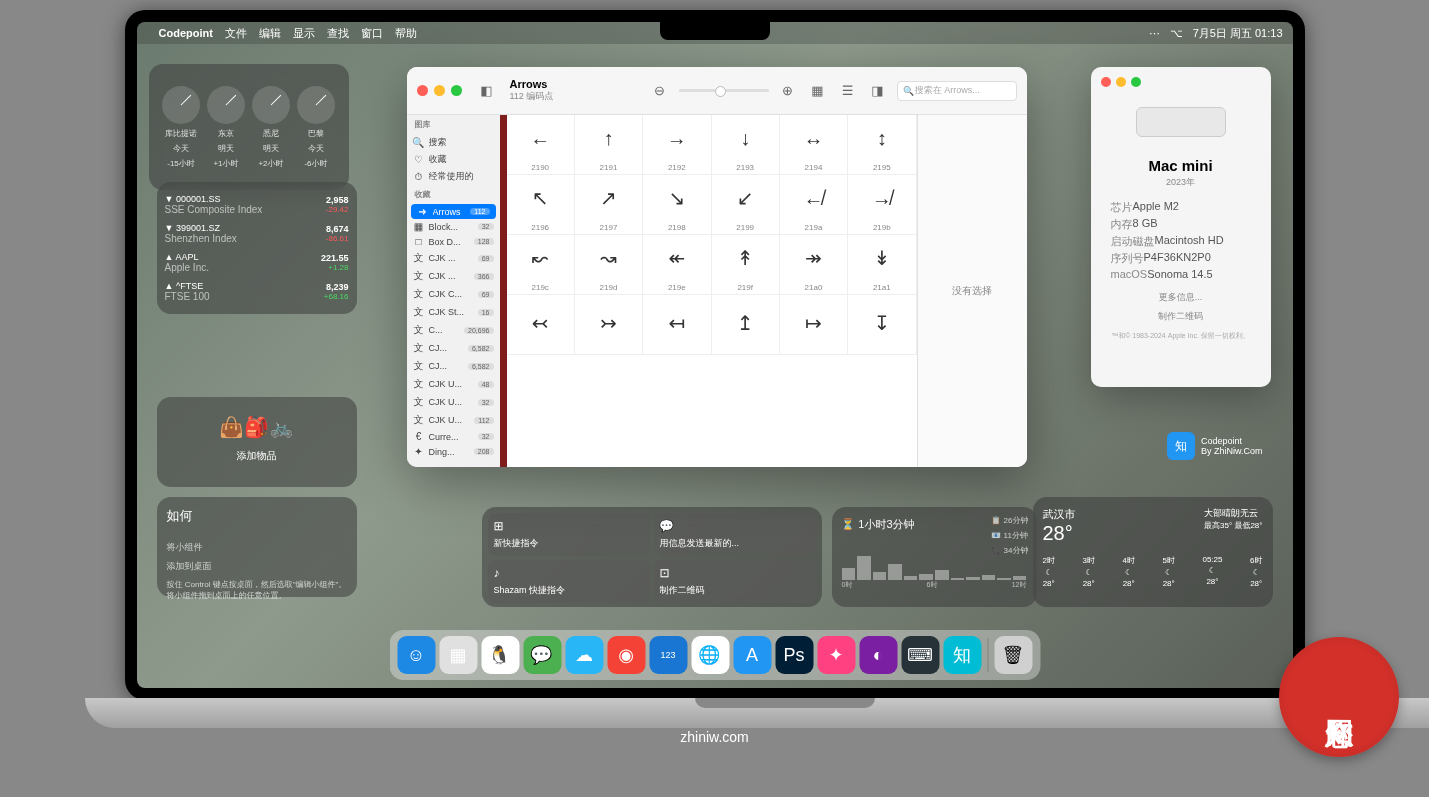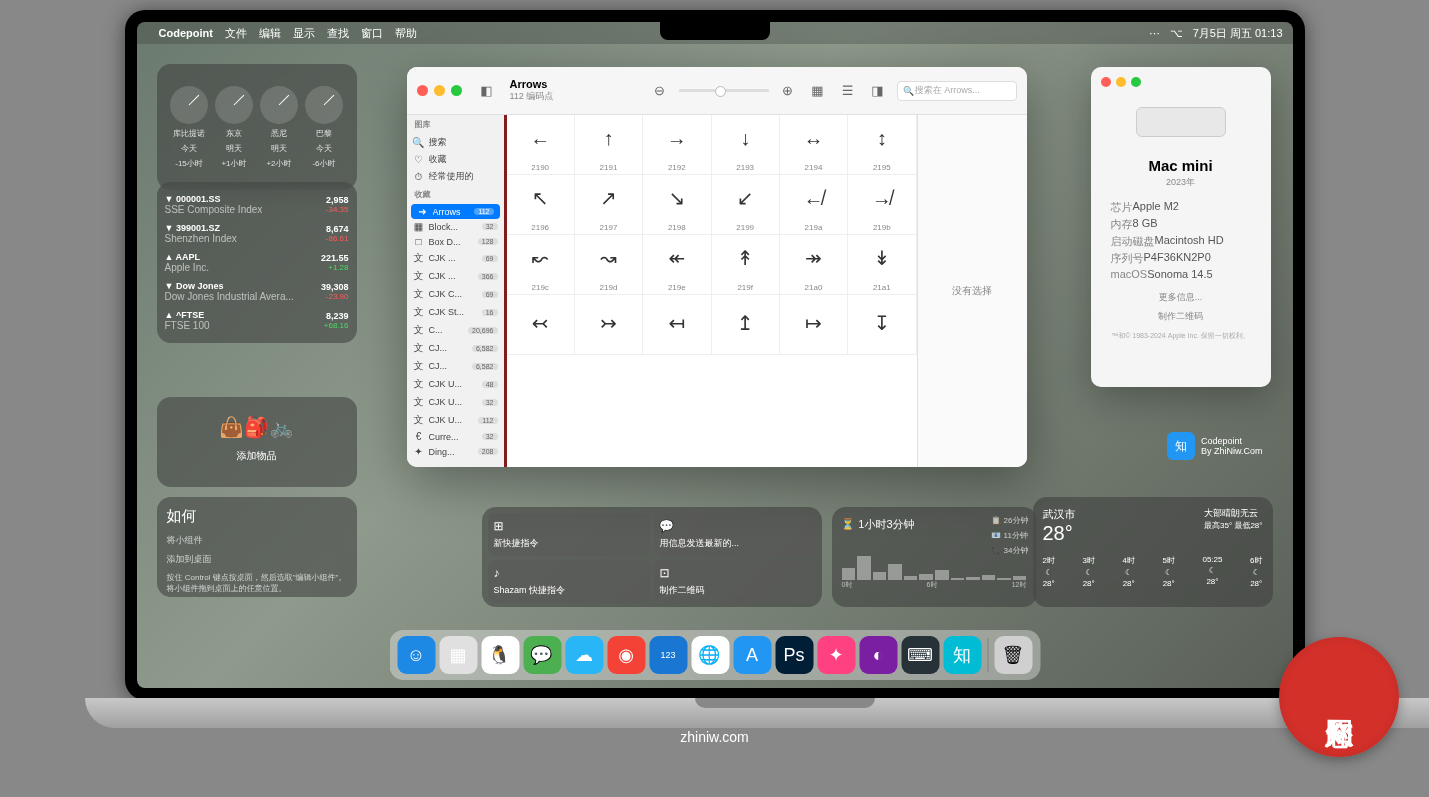--- a/index.html
+++ b/index.html
@@ -12,42 +12,42 @@
 .laptop-base:before{content:"";position:absolute;left:50%;top:0;transform:translateX(-50%);width:180px;height:10px;background:#888;border-radius:0 0 10px 10px}
 .brandtxt{position:absolute;bottom:52px;left:50%;transform:translateX(-50%);color:#fff;font-size:14px;font-weight:500;z-index:200}
 
 .menubar{position:absolute;top:0;left:0;right:0;height:22px;background:rgba(40,40,40,.25);display:flex;align-items:center;padding:0 10px;font-size:11px;color:#fff;z-index:50}
 .menubar .left{display:flex;gap:12px;align-items:center}
 .menubar .right{margin-left:auto;display:flex;gap:10px;align-items:center}
 .apple-logo{font-size:13px}
 
 
 .widget{position:absolute;background:rgba(60,60,60,.55);backdrop-filter:blur(10px);border-radius:14px;color:#fff;padding:10px}
-.w-clocks{left:20px;top:42px;width:200px;height:126px;display:flex;justify-content:space-around;align-items:center}
+.w-clocks{left:12px;top:42px;width:200px;height:126px;display:flex;justify-content:space-around;align-items:center}
 .clock-face{width:38px;height:38px;border-radius:50%;background:rgba(255,255,255,.15);position:relative}
 .clock-face:after{content:"";position:absolute;left:50%;top:50%;width:1px;height:14px;background:#fff;transform-origin:bottom;transform:translate(-50%,-100%) rotate(45deg)}
 .clock-item{text-align:center;font-size:8px}
 .clock-item .lbl{margin-top:4px;opacity:.8}
 
 .w-stocks{left:20px;top:160px;width:200px;padding:8px}
 .stock-row{display:flex;justify-content:space-between;align-items:center;padding:4px 0;font-size:9px}
 .stock-left{flex:1}
-.stock-left .sym{font-weight:700}
+.stock-left .sym{font-weight:400}
 .stock-left .co{opacity:.6;font-size:10px}
 .stock-right{text-align:right}
 .stock-right .p{font-weight:600}
 .stock-right .c{font-size:8px}
 .chg-up{color:#4cd964}.chg-dn{color:#ff5b5b}
 
 .w-find{left:20px;top:375px;width:200px;height:90px;text-align:center;padding-top:18px}
 .w-find .dots{font-size:20px}
 .w-find .t{font-size:10px;margin-top:10px}
 
 .w-how{left:20px;top:475px;width:200px;height:100px;font-size:10px}
-.w-how .h{font-size:15px;margin-bottom:8px}
+.w-how .h{font-size:13px;margin-bottom:16px}
 .w-how .s{opacity:.7;font-size:9px;margin-bottom:6px}
 .w-how .d{opacity:.7;font-size:8px;line-height:1.4}
 
 
 .w-shortcuts{left:345px;top:485px;width:340px;height:100px;display:grid;grid-template-columns:1fr 1fr;grid-template-rows:1fr 1fr;gap:4px;padding:6px}
 .sc{background:rgba(90,90,90,.6);border-radius:8px;padding:6px;font-size:9px}
 .sc .ic{font-size:12px;display:block;margin-bottom:4px}
 
 .w-screentime{left:695px;top:485px;width:205px;height:100px;font-size:9px}
 .w-screentime .ti{font-size:11px;margin-bottom:4px}
@@ -90,21 +90,21 @@
 .tb-btn{width:22px;height:20px;display:flex;align-items:center;justify-content:center;color:#666;font-size:13px}
 .tb-title{flex:0 0 auto;margin-left:4px}
 .tb-title .t1{font-size:11px;font-weight:600}
 .tb-title .t2{font-size:9px;color:#888}
 .tb-spacer{flex:1}
 .tb-slider{width:90px;height:3px;background:#ddd;border-radius:2px;position:relative}
 .tb-slider:after{content:"";position:absolute;left:40%;top:-3px;width:9px;height:9px;background:#fff;border:1px solid #bbb;border-radius:50%}
 .tb-search{width:120px;height:20px;background:#fff;border:1px solid #ddd;border-radius:4px;font-size:9px;padding:0 6px;display:flex;align-items:center;color:#aaa}
 
 .app-body{flex:1;display:flex;overflow:hidden}
-.sidebar{width:100px;background:#f1f1f1;border-right:3px solid #7f1d1d;overflow-y:auto;font-size:9px}
+.sidebar{width:100px;background:#f1f1f1;border-right:7px solid #7f1d1d;overflow-y:auto;font-size:9px}
 .sb-sec{padding:4px 8px;color:#888;font-size:8px;font-weight:600}
 .sb-item{display:flex;align-items:center;padding:2px 6px;gap:4px;color:#444;white-space:nowrap;overflow:hidden}
 .sb-item .ic{width:12px;flex:0 0 12px;text-align:center;font-size:10px}
 .sb-item .nm{flex:1;overflow:hidden;text-overflow:ellipsis}
 .sb-item .ct{background:#ddd;border-radius:6px;padding:0 4px;font-size:7px;color:#666}
 .sb-item.sel{background:#007aff;color:#fff;border-radius:4px;margin:0 4px}
 .sb-item.sel .ct{background:rgba(255,255,255,.3);color:#fff}
 
 .grid-area{flex:1;background:#fff;position:relative;overflow:auto}
 .glyph-grid{display:grid;grid-template-columns:repeat(6,1fr);gap:0}
@@ -175,51 +175,41 @@
         </div>
 
       <div class="widget w-stocks" id="wstocks">
           <div class="stock-row">
     <div class="stock-left">
               <div class="sym">▼ 000001.SS</div>
               <div class="co">SSE Composite Index</div>
             </div>
     <div class="stock-right">
               <div class="p">2,958</div>
-              <div class="c chg-dn">-34.35</div>
+              <div class="c chg-dn">-29.42</div>
             </div>
   </div>
           <div class="stock-row">
     <div class="stock-left">
               <div class="sym">▼ 399001.SZ</div>
               <div class="co">Shenzhen Index</div>
             </div>
     <div class="stock-right">
               <div class="p">8,674</div>
               <div class="c chg-dn">-86.61</div>
             </div>
   </div>
           <div class="stock-row">
     <div class="stock-left">
               <div class="sym">▲ AAPL</div>
               <div class="co">Apple Inc.</div>
             </div>
     <div class="stock-right">
               <div class="p">221.55</div>
               <div class="c chg-up">+1.28</div>
-            </div>
-  </div>
-          <div class="stock-row">
-    <div class="stock-left">
-              <div class="sym">▼ Dow Jones</div>
-              <div class="co">Dow Jones Industrial Avera...</div>
-            </div>
-    <div class="stock-right">
-              <div class="p">39,308</div>
-              <div class="c chg-dn">-23.90</div>
             </div>
   </div>
           <div class="stock-row">
     <div class="stock-left">
               <div class="sym">▲ ^FTSE</div>
               <div class="co">FTSE 100</div>
             </div>
     <div class="stock-right">
               <div class="p">8,239</div>
               <div class="c chg-up">+68.16</div>

